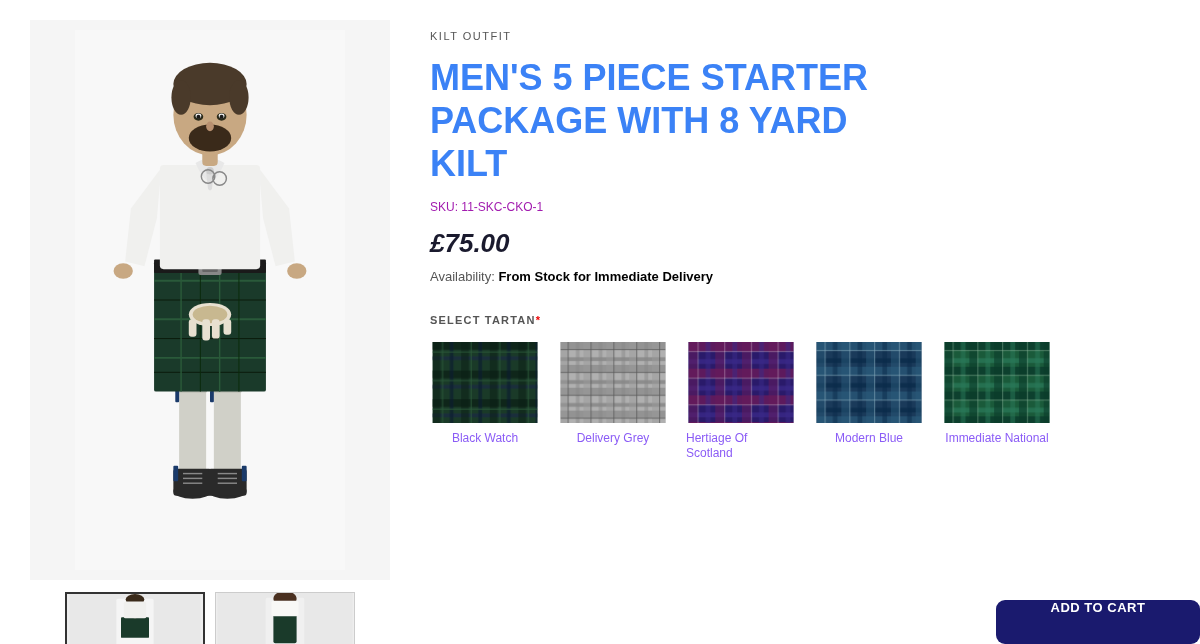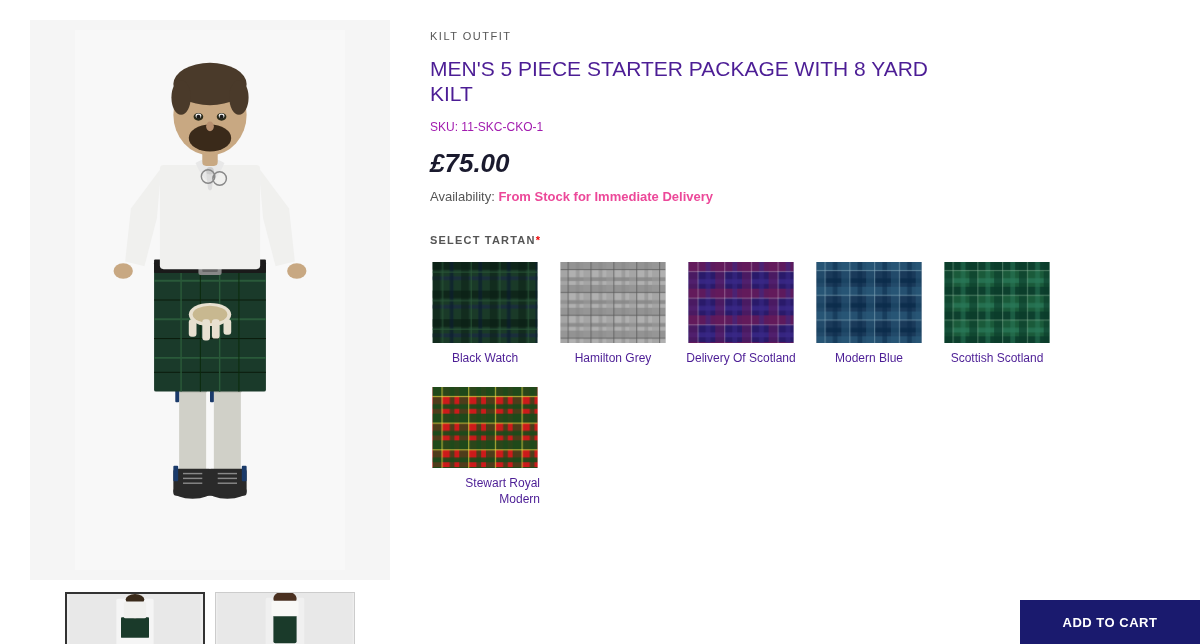--- a/index.html
+++ b/index.html
@@ -69,24 +69,24 @@
 
     .category-label {
       font-size: 11px;
       letter-spacing: 1.5px;
       text-transform: uppercase;
       color: #555;
       margin-bottom: 14px;
     }
 
     .product-title {
-      font-size: 21px;
-      font-weight: 400;
+      font-size: 36px;
+      font-weight: 700;
       text-transform: uppercase;
-      color: #4c1d95;
+      color: #3b82f6;
       line-height: 1.2;
       margin-bottom: 14px;
       max-width: 500px;
     }
 
     .sku {
       font-size: 12px;
       color: #a21caf;
       margin-bottom: 14px;
     }
@@ -99,21 +99,21 @@
       font-style: italic;
     }
 
     .availability {
       font-size: 13px;
       color: #555;
       margin-bottom: 30px;
     }
 
     .availability strong {
-      color: #ec4899;
+      color: #000000;
       font-weight: 600;
     }
 
     .tartan-section {
       margin-top: 24px;
     }
 
     .tartan-label {
       font-size: 11px;
       font-weight: 700;
@@ -143,37 +143,38 @@
 
     .tartan-swatch {
       width: 110px;
       height: 85px;
       border: 2px solid transparent;
       overflow: hidden;
     }
 
     .tartan-name {
       font-size: 12px;
-      color: #4c1d95;
-      text-align: right;
+      color: #8b5cf6;
+      text-align: left;
       margin-top: 6px;
       line-height: 1.3;
     }
 
     
     .bottom-bar {
       position: fixed;
       bottom: 0;
       right: 0;
-      width: 180px;
+      width: 204px;
       height: 44px;
       background: #1a1a6e;
       display: flex;
-      align-items: center;
+      align-items: flex-start;
       justify-content: center;
+      border-radius: 9px;
     }
 
     .add-to-cart-btn {
       background: #1a1a6e;
       color: #fff;
       border: none;
       font-size: 13px;
       font-weight: 600;
       letter-spacing: 0.5px;
       cursor: pointer;
@@ -360,39 +361,39 @@
           <rect y="0" width="24" height="8" fill="#888" opacity="0.7"></rect>
           <rect y="16" width="24" height="4" fill="#777" opacity="0.6"></rect>
           <rect x="0" width="8" height="24" fill="#999" opacity="0.5"></rect>
           <rect x="16" width="4" height="24" fill="#888" opacity="0.5"></rect>
           <line x1="0" y1="8" x2="24" y2="8" stroke="#555" stroke-width="0.8"></line>
           <line x1="8" y1="0" x2="8" y2="24" stroke="#555" stroke-width="0.8"></line>
         </pattern>
       </defs>
       <rect width="110" height="85" fill="url(#hg-p)"></rect>
     </svg></div>
-            <div class="tartan-name">Hamilton Grey</div>
+            <div class="tartan-name">Delivery Grey</div>
           </div>
           <div class="tartan-item">
             <div class="tartan-swatch"><svg viewBox="0 0 110 85" style="width: 100%; height: 100%;">
       <rect width="110" height="85" fill="#2a1a6a"></rect>
       <defs>
         <pattern id="hs-p" x="0" y="0" width="28" height="28" patternUnits="userSpaceOnUse">
           <rect width="28" height="28" fill="#2a1a6a"></rect>
           <rect y="0" width="28" height="10" fill="#6a1a5a" opacity="0.8"></rect>
           <rect y="18" width="28" height="5" fill="#3a2a8a" opacity="0.7"></rect>
           <rect x="0" width="10" height="28" fill="#6a1a5a" opacity="0.5"></rect>
           <rect x="18" width="5" height="28" fill="#3a2a8a" opacity="0.5"></rect>
           <line x1="0" y1="10" x2="28" y2="10" stroke="#fff" stroke-width="0.8" opacity="0.4"></line>
           <line x1="10" y1="0" x2="10" y2="28" stroke="#fff" stroke-width="0.8" opacity="0.4"></line>
         </pattern>
       </defs>
       <rect width="110" height="85" fill="url(#hs-p)"></rect>
     </svg></div>
-            <div class="tartan-name">Delivery Of Scotland</div>
+            <div class="tartan-name">Hertiage Of Scotland</div>
           </div>
           <div class="tartan-item">
             <div class="tartan-swatch"><svg viewBox="0 0 110 85" style="width: 100%; height: 100%;">
       <rect width="110" height="85" fill="#1a3a5a"></rect>
       <defs>
         <pattern id="rb-p" x="0" y="0" width="26" height="26" patternUnits="userSpaceOnUse">
           <rect width="26" height="26" fill="#1a3a5a"></rect>
           <rect y="0" width="26" height="9" fill="#2a5a7a" opacity="0.7"></rect>
           <rect y="17" width="26" height="5" fill="#0a2a4a" opacity="0.8"></rect>
           <rect x="0" width="9" height="26" fill="#2a5a7a" opacity="0.5"></rect>
@@ -414,39 +415,21 @@
           <rect y="0" width="26" height="9" fill="#0a3a2a" opacity="0.8"></rect>
           <rect y="17" width="26" height="5" fill="#2a7a5a" opacity="0.7"></rect>
           <rect x="0" width="9" height="26" fill="#0a3a2a" opacity="0.6"></rect>
           <rect x="17" width="5" height="26" fill="#2a7a5a" opacity="0.5"></rect>
           <line x1="0" y1="9" x2="26" y2="9" stroke="#90c0a0" stroke-width="1" opacity="0.5"></line>
           <line x1="9" y1="0" x2="9" y2="26" stroke="#90c0a0" stroke-width="1" opacity="0.5"></line>
         </pattern>
       </defs>
       <rect width="110" height="85" fill="url(#sn-p)"></rect>
     </svg></div>
-            <div class="tartan-name">Scottish Scotland</div>
-          </div>
-          <div class="tartan-item">
-            <div class="tartan-swatch"><svg viewBox="0 0 110 85" style="width: 100%; height: 100%;">
-      <rect width="110" height="85" fill="#cc1a1a"></rect>
-      <defs>
-        <pattern id="srm-p" x="0" y="0" width="28" height="28" patternUnits="userSpaceOnUse">
-          <rect width="28" height="28" fill="#cc1a1a"></rect>
-          <rect y="0" width="28" height="10" fill="#1a4a1a" opacity="0.9"></rect>
-          <rect y="18" width="28" height="5" fill="#1a4a1a" opacity="0.9"></rect>
-          <rect x="0" width="10" height="28" fill="#1a4a1a" opacity="0.7"></rect>
-          <rect x="18" width="5" height="28" fill="#1a4a1a" opacity="0.7"></rect>
-          <line x1="0" y1="10" x2="28" y2="10" stroke="#f0e040" stroke-width="1" opacity="0.8"></line>
-          <line x1="10" y1="0" x2="10" y2="28" stroke="#f0e040" stroke-width="1" opacity="0.8"></line>
-        </pattern>
-      </defs>
-      <rect width="110" height="85" fill="url(#srm-p)"></rect>
-    </svg></div>
-            <div class="tartan-name">Stewart Royal Modern</div>
+            <div class="tartan-name">Immediate National</div>
           </div>
         </div>
     </div>
   </div>
 </div>
 
 <div class="bottom-bar">
   <button class="add-to-cart-btn">ADD TO CART</button>
 </div>
 

